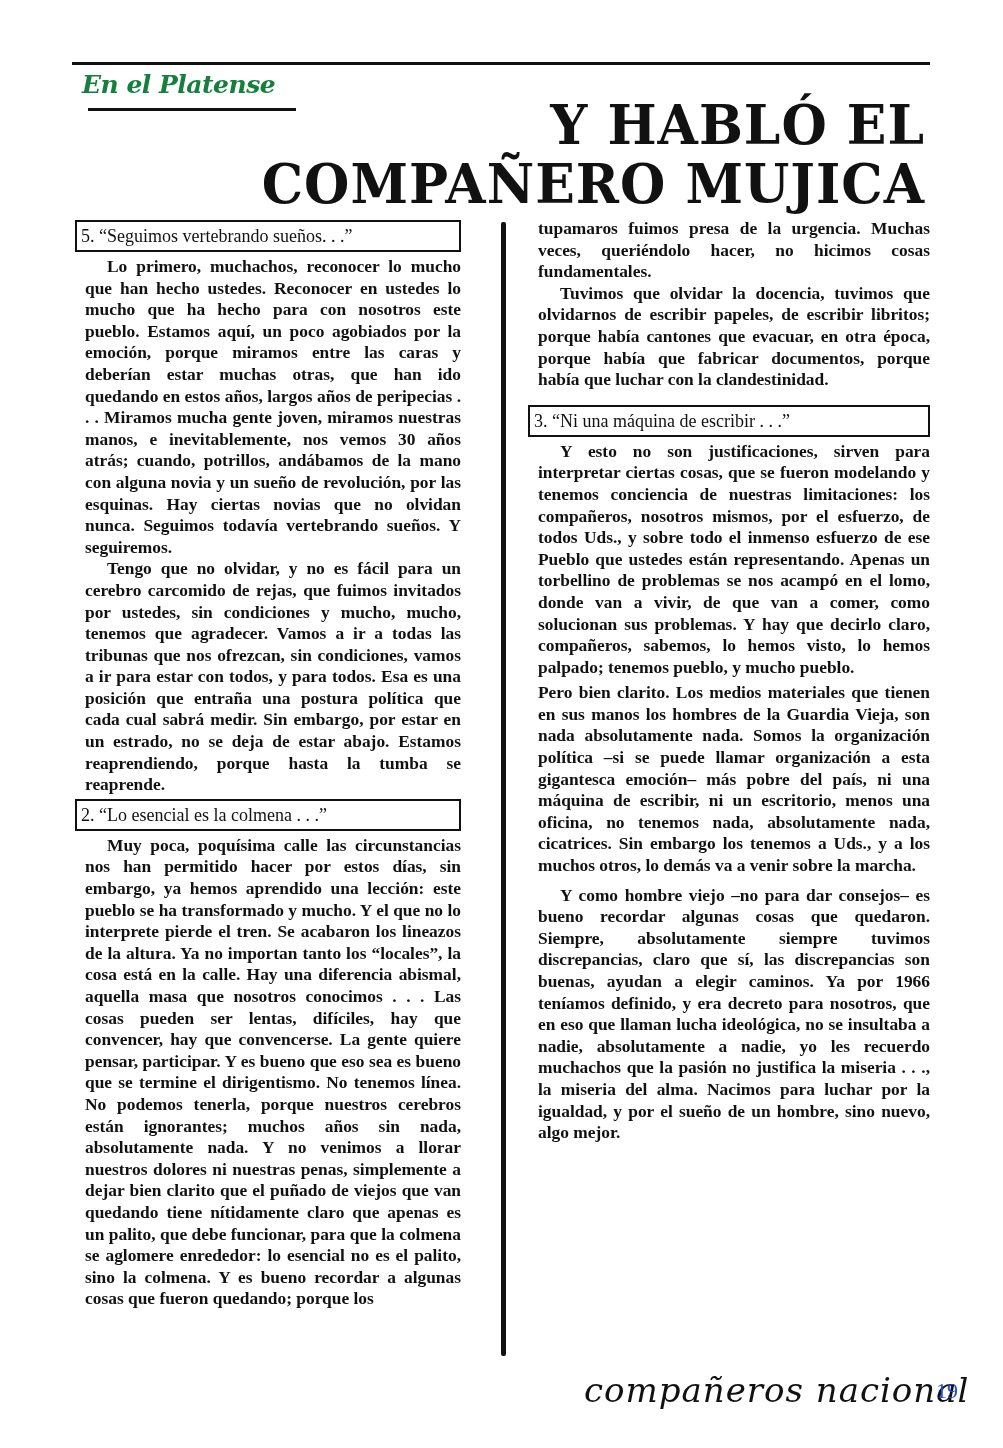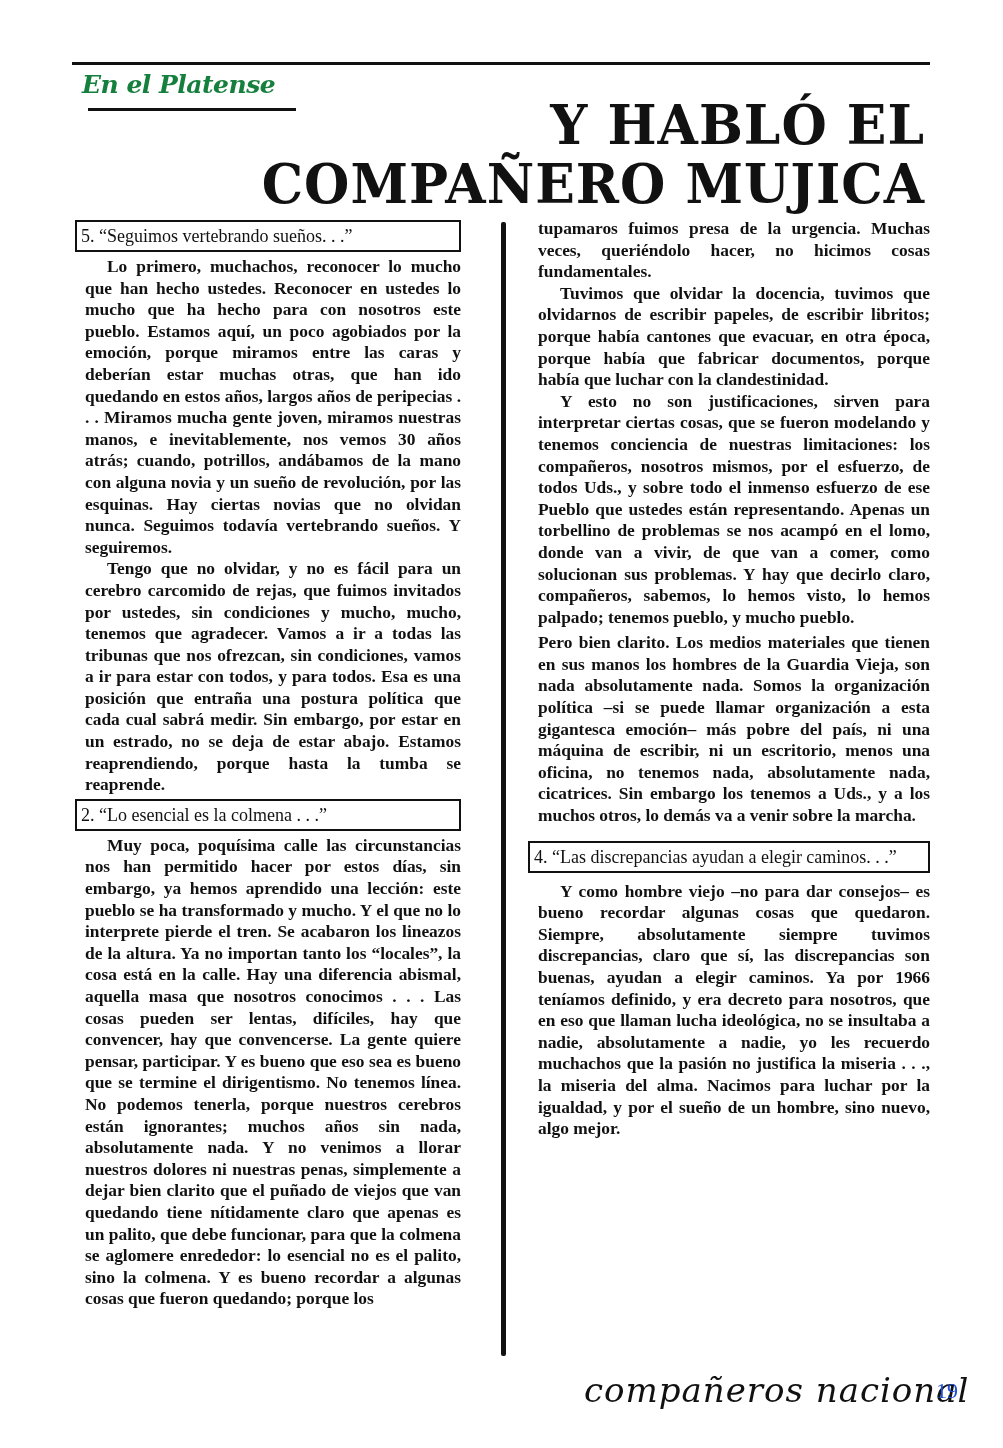--- a/index.html
+++ b/index.html
@@ -62,20 +62,20 @@
   <p>Tengo que no olvidar, y no es fácil para un cerebro carcomido de rejas, que fuimos invitados por ustedes, sin condiciones y mucho, mucho, tenemos que agradecer. Vamos a ir a todas las tribunas que nos ofrezcan, sin condiciones, vamos a ir para estar con todos, y para todos. Esa es una posición que entraña una postura política que cada cual sabrá medir. Sin embargo, por estar en un estrado, no se deja de estar abajo. Estamos reaprendiendo, porque hasta la tumba se reaprende.</p>
   <div class="subhead" style="margin-top:3px;">2. “Lo esencial es la colmena . . .”</div>
   <p>Muy poca, poquísima calle las circunstancias nos han permitido hacer por estos días, sin embargo, ya hemos aprendido una lección: este pueblo se ha transformado y mucho. Y el que no lo interprete pierde el tren. Se acabaron los lineazos de la altura. Ya no importan tanto los “locales”, la cosa está en la calle. Hay una diferencia abismal, aquella masa que nosotros conocimos . . . Las cosas pueden ser lentas, difíciles, hay que convencer, hay que convencerse. La gente quiere pensar, participar. Y es bueno que eso sea es bueno que se termine el dirigentismo. No tenemos línea. No podemos tenerla, porque nuestros cerebros están ignorantes; muchos años sin nada, absolutamente nada. Y no venimos a llorar nuestros dolores ni nuestras penas, simplemente a dejar bien clarito que el puñado de viejos que van quedando tiene nítidamente claro que apenas es un palito, que debe funcionar, para que la colmena se aglomere enrededor: lo esencial no es el palito, sino la colmena. Y es bueno recordar a algunas cosas que fueron quedando; porque los</p>
 </div>
 
 <div class="col-divider"></div>
 
 <div class="col col-right">
   <p class="noindent">tupamaros fuimos presa de la urgencia. Muchas veces, queriéndolo hacer, no hicimos cosas fundamentales.</p>
   <p>Tuvimos que olvidar la docencia, tuvimos que olvidarnos de escribir papeles, de escribir libritos; porque había cantones que evacuar, en otra época, porque había que fabricar documentos, porque había que luchar con la clandestinidad.</p>
+  <div class="subhead" style="margin-top:14px;">3. “Ni una máquina de escribir . . .”</div>
   <p>Y esto no son justificaciones, sirven para interpretar ciertas cosas, que se fueron modelando y tenemos conciencia de nuestras limitaciones: los compañeros, nosotros mismos, por el esfuerzo, de todos Uds., y sobre todo el inmenso esfuerzo de ese Pueblo que ustedes están representando. Apenas un torbellino de problemas se nos acampó en el lomo, donde van a vivir, de que van a comer, como solucionan sus problemas. Y hay que decirlo claro, compañeros, sabemos, lo hemos visto, lo hemos palpado; tenemos pueblo, y mucho pueblo.</p>
   <p class="noindent" style="margin-top:4px;">Pero bien clarito. Los medios materiales que tienen en sus manos los hombres de la Guardia Vieja, son nada absolutamente nada. Somos la organización política –si se puede llamar organización a esta gigantesca emoción– más pobre del país, ni una máquina de escribir, ni un escritorio, menos una oficina, no tenemos nada, absolutamente nada, cicatrices. Sin embargo los tenemos a Uds., y a los muchos otros, lo demás va a venir sobre la marcha.</p>
-  <div class="subhead" style="margin-top:14px;">4. “Las discrepancias ayudan a elegir caminos. . .”</div>
   <p style="margin-top:8px;">Y como hombre viejo –no para dar consejos– es bueno recordar algunas cosas que quedaron. Siempre, absolutamente siempre tuvimos discrepancias, claro que sí, las discrepancias son buenas, ayudan a elegir caminos. Ya por 1966 teníamos definido, y era decreto para nosotros, que en eso que llaman lucha ideológica, no se insultaba a nadie, absolutamente a nadie, yo les recuerdo muchachos que la pasión no justifica la miseria . . ., la miseria del alma. Nacimos para luchar por la igualdad, y por el sueño de un hombre, sino nuevo, algo mejor.</p>
 </div>
 
 <div class="footer-brand">compañeros nacional</div>
 <div class="footer-page">19</div>
 
 </body></html>

